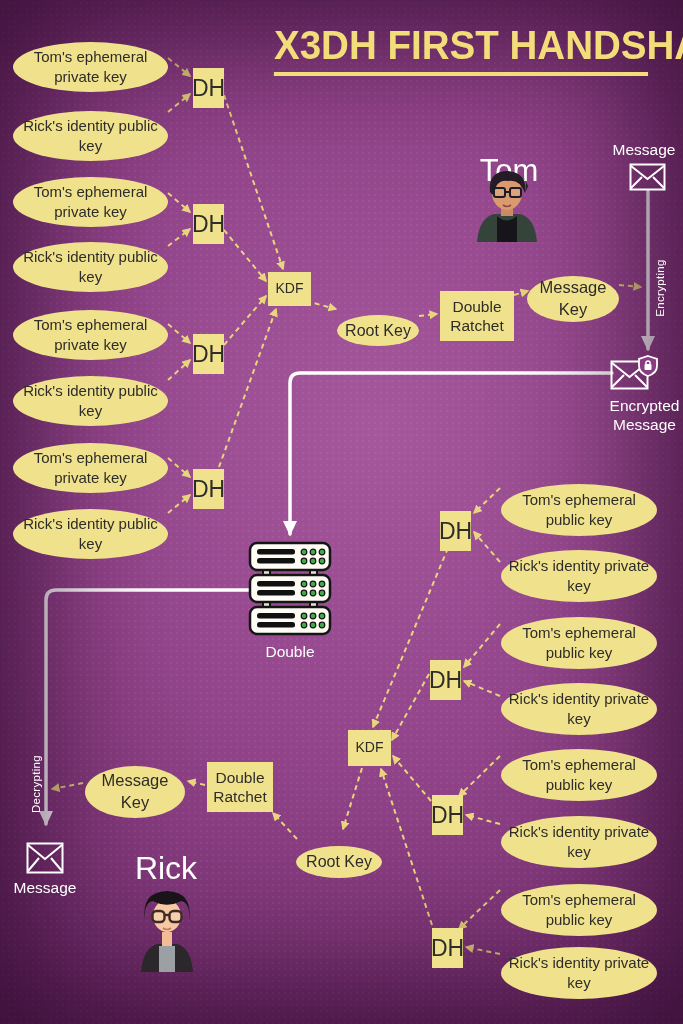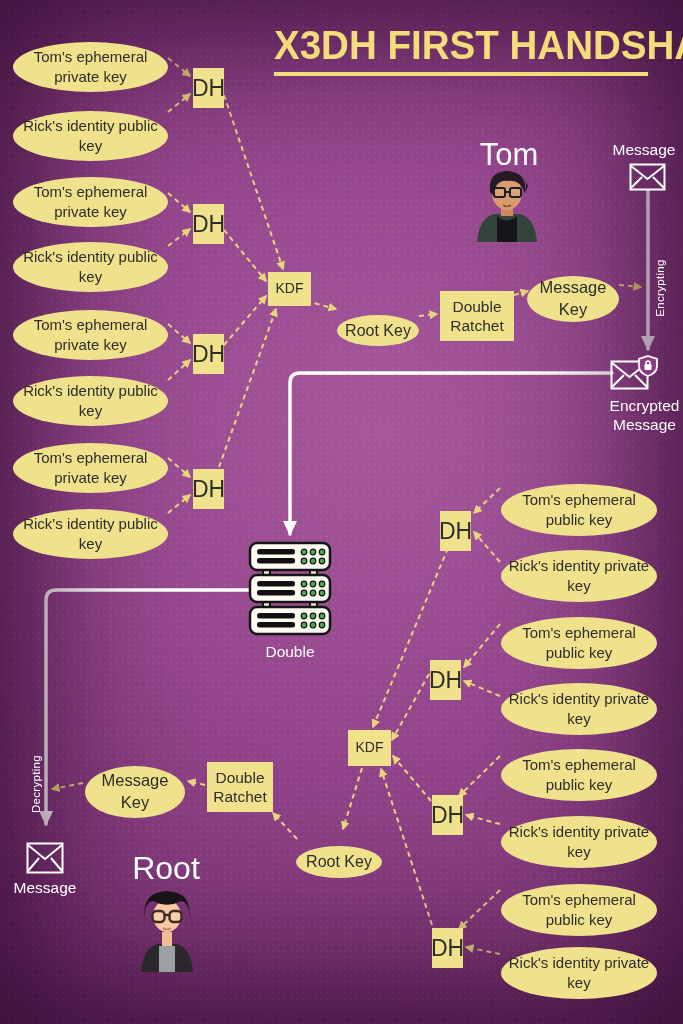--- a/index.html
+++ b/index.html
@@ -124,21 +124,21 @@
   <div class="box dh" style="left:193px;top:68px;">DH</div>
   <div class="box dh" style="left:193px;top:204px;">DH</div>
   <div class="box dh" style="left:193px;top:334px;">DH</div>
   <div class="box dh" style="left:193px;top:469px;">DH</div>
 
   <div class="box kdf" style="left:268px;top:272px;height:34px;">KDF</div>
   <div class="bubble small" style="left:337px;top:301px;width:82px;height:31px;">Root Key</div>
   <div class="box dratchet" style="left:440px;top:291px;width:74px;height:50px;">Double Ratchet</div>
   <div class="bubble" style="left:527px;top:262px;width:92px;height:46px;font-size:16.5px;">Message Key</div>
 
-  <div class="wlabel person" style="left:459px;top:136px;width:100px;">Tom</div>
+  <div class="wlabel person" style="left:459px;top:152px;width:100px;">Tom</div>
   <div class="icon" style="left:468px;top:166px;">
     <svg width="78" height="76" viewBox="0 0 78 76">
       <path d="M9,76 Q11,52 26,48 L52,48 Q67,52 69,76 Z" fill="#35443b"></path>
       <path d="M29,76 L29,50 Q39,59 49,50 L49,76 Z" fill="#17141a"></path>
       <rect x="33" y="36" width="12" height="14" fill="#c98a66"></rect>
       <ellipse cx="39" cy="27" rx="15" ry="17" fill="#d99a70"></ellipse>
       <path d="M22,26 Q20,5 40,5 Q60,7 57,27 Q52,13 40,15 Q27,13 26,30 Z" fill="#241b26"></path>
       <path d="M57,27 Q60,17 55,10 L60,20 Z" fill="#241b26"></path>
       <rect x="26" y="22" width="11" height="9" rx="2" fill="rgba(255,255,255,0.10)" stroke="#1c1c24" stroke-width="2"></rect>
       <rect x="42" y="22" width="11" height="9" rx="2" fill="rgba(255,255,255,0.10)" stroke="#1c1c24" stroke-width="2"></rect>
@@ -226,21 +226,21 @@
 
   <div class="bubble" style="left:501px;top:470px;width:156px;height:52px;">Tom's ephemeral public key</div>
   <div class="bubble" style="left:501px;top:536px;width:156px;height:52px;">Rick's identity private key</div>
   <div class="bubble" style="left:501px;top:603px;width:156px;height:52px;">Tom's ephemeral public key</div>
   <div class="bubble" style="left:501px;top:669px;width:156px;height:52px;">Rick's identity private key</div>
   <div class="bubble" style="left:501px;top:735px;width:156px;height:52px;">Tom's ephemeral public key</div>
   <div class="bubble" style="left:501px;top:802px;width:156px;height:52px;">Rick's identity private key</div>
   <div class="bubble" style="left:501px;top:870px;width:156px;height:52px;">Tom's ephemeral public key</div>
   <div class="bubble" style="left:501px;top:933px;width:156px;height:52px;">Rick's identity private key</div>
 
-  <div class="wlabel person" style="left:116px;top:848px;width:100px;font-size:32px;">Root</div>
+  <div class="wlabel person" style="left:116px;top:848px;width:100px;font-size:32px;">Rick</div>
   <div class="icon" style="left:136px;top:886px;">
     <svg width="62" height="86" viewBox="0 0 62 86">
       <path d="M5,86 Q7,62 21,58 L41,58 Q55,62 57,86 Z" fill="#2c272b"></path>
       <rect x="23" y="60" width="16" height="26" fill="#9aa0a4"></rect>
       <rect x="26" y="46" width="10" height="14" fill="#f2bd96"></rect>
       <ellipse cx="31" cy="30" rx="14" ry="16" fill="#f6c9a2"></ellipse>
       <path d="M9,34 Q5,6 31,5 Q57,6 53,34 L53,26 Q52,16 45,15 Q31,22 17,15 Q10,16 9,26 Z" fill="#181417"></path>
       <path d="M17,15 Q31,22 45,15 Q40,10 31,10 Q22,10 17,15 Z" fill="#181417"></path>
       <rect x="16.5" y="25" width="12" height="11" rx="4" fill="rgba(255,255,255,0.12)" stroke="#3d2b24" stroke-width="2.4"></rect>
       <rect x="33.5" y="25" width="12" height="11" rx="4" fill="rgba(255,255,255,0.12)" stroke="#3d2b24" stroke-width="2.4"></rect>

